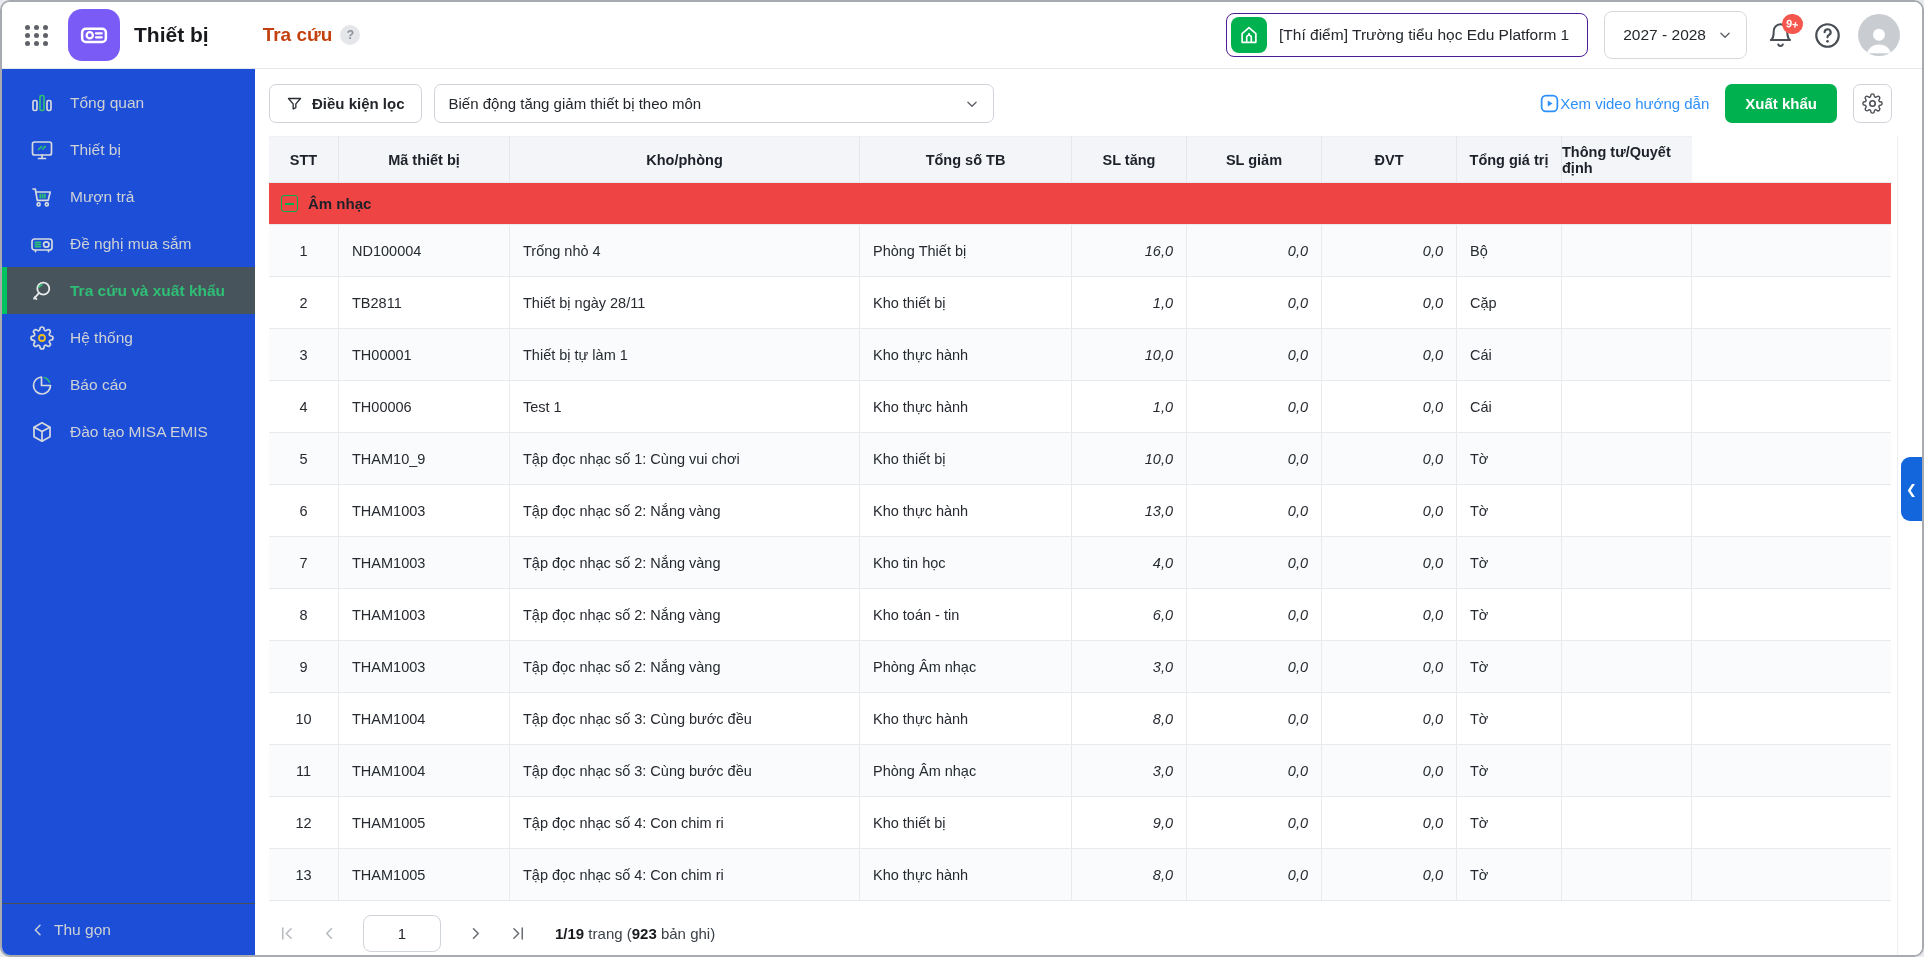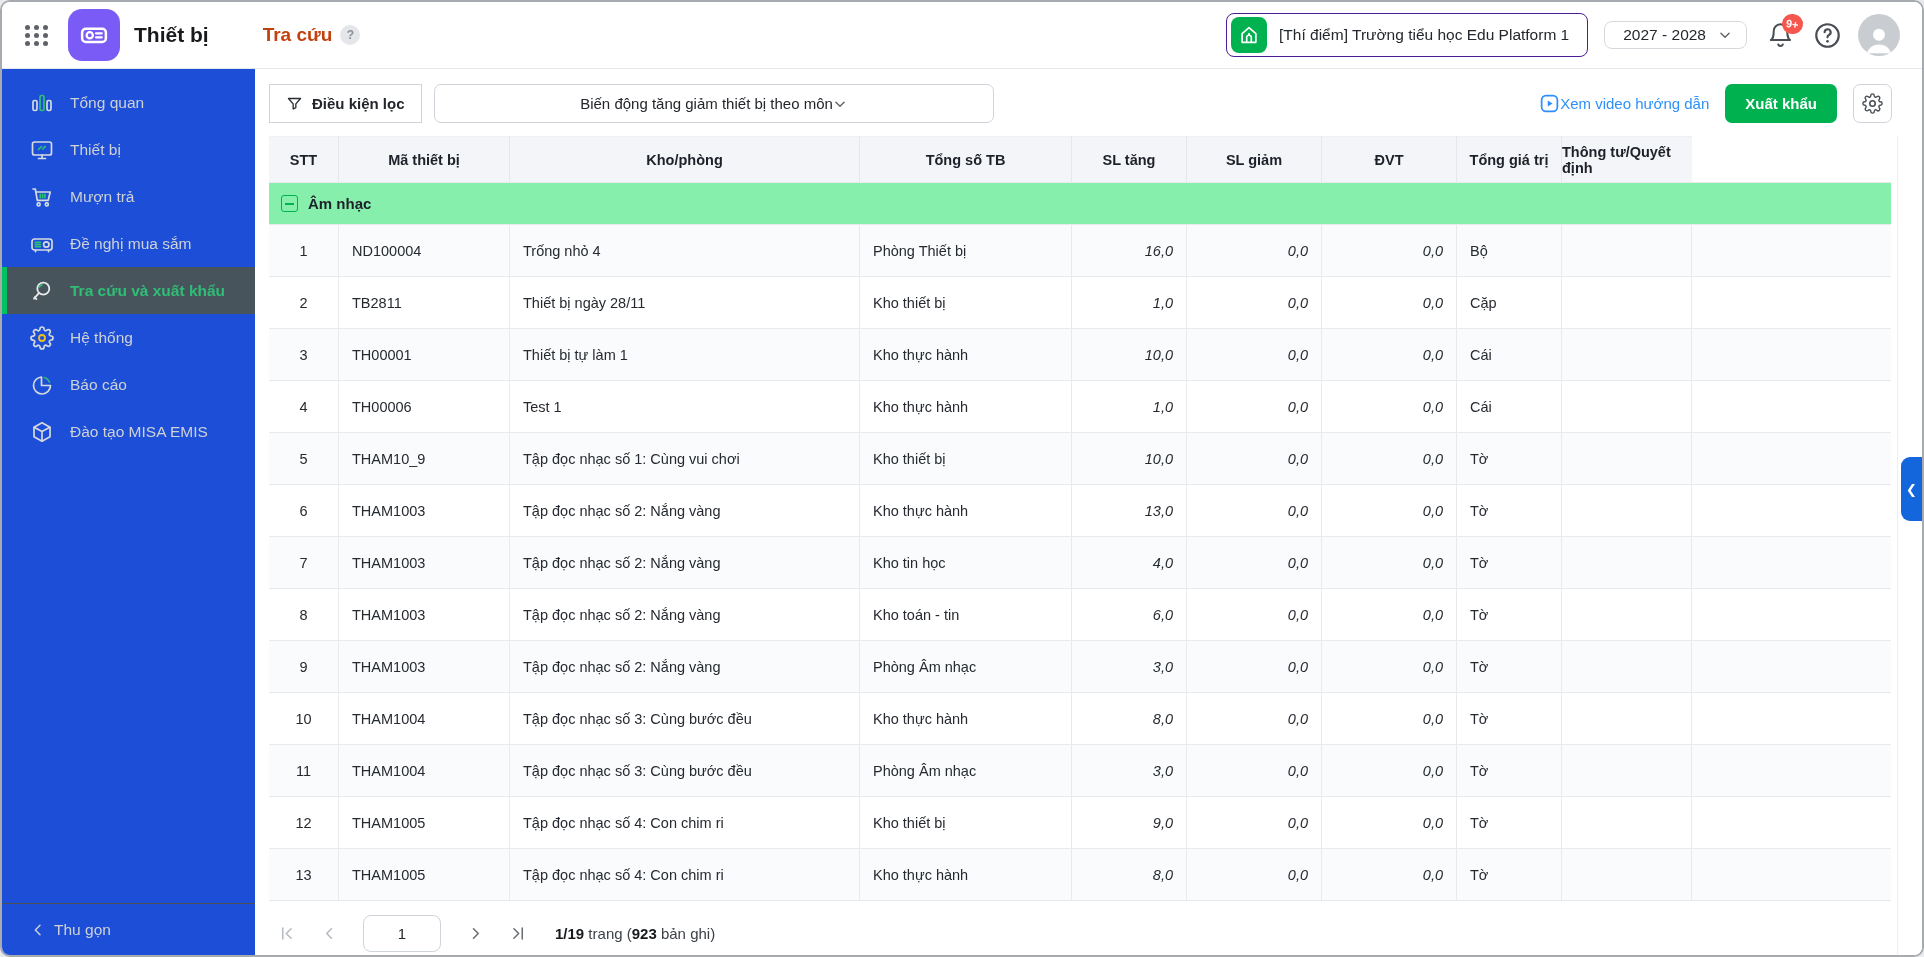--- a/index.html
+++ b/index.html
@@ -19,21 +19,21 @@
   .page-title-wrap{ display:flex; align-items:center; margin-left:54px; }
   .page-title{ font-size:19px; font-weight:700; color:#c2410c; }
   .help-badge{ width:20px; height:20px; border-radius:50%; background:#e4e6e9; color:#8a9099;
                font-size:12px; font-weight:700; display:flex; align-items:center; justify-content:center; margin-left:8px;}
   .top-right{ margin-left:auto; display:flex; align-items:center; gap:16px; }
   .school-box{ display:flex; align-items:center; border:1px solid #4c1d95; border-radius:8px;
                height:44px; padding:4px 18px 4px 4px; gap:12px; background:#fff;}
   .school-icon{ width:36px; height:36px; border-radius:8px; background:#00b14f; display:flex; align-items:center; justify-content:center;}
   .school-name{ font-size:15.5px; color:#24282d; font-weight:500; white-space:nowrap;}
   .year-box{ display:flex; align-items:center; border:1px solid #d5d9de; border-radius:8px;
-             height:28px; padding:0 14px 0 18px; gap:12px; background:#fff; cursor:pointer;}
+             height:48px; padding:0 14px 0 18px; gap:12px; background:#fff; cursor:pointer;}
   .year-text{ font-size:15.5px; color:#24282d; font-weight:500;}
   .bell-wrap{ position:relative; width:34px; height:34px; display:flex; align-items:center; justify-content:center; cursor:pointer;}
   .badge{ position:absolute; top:-4px; right:-6px; min-width:20px; height:20px; border-radius:10px;
           background:#f5564e; color:#fff; font-size:11px; font-weight:700; display:flex; align-items:center;
           justify-content:center; padding:0 4px; transform:rotate(8deg);}
   .avatar{ width:42px; height:42px; border-radius:50%; background:#c9cdd2; overflow:hidden;
            display:flex; align-items:flex-end; justify-content:center; cursor:pointer;}
 
   
   .sidebar{ position:absolute; top:67px; left:0; bottom:0; width:253px; background:#1d4ed8;
@@ -45,41 +45,41 @@
   .side-item.active{ background:#48545c; color:#2fbe76; font-weight:700; }
   .side-item.active::before{ content:""; position:absolute; left:0; top:0; bottom:0; width:5px; background:#00c261;}
   .side-ic{ width:24px; height:24px; flex:0 0 24px; display:flex; align-items:center; justify-content:center;}
   .side-bottom{ margin-top:auto; border-top:1px solid #4b5154; height:52px; display:flex; align-items:center;
                 padding-left:28px; gap:8px; color:#ced2d5; font-size:15.5px; cursor:pointer;}
 
   
   .main{ position:absolute; top:67px; left:253px; right:0; bottom:0; background:#fff; }
   .toolbar{ display:flex; align-items:center; padding:15px 30px 0 14px; }
   .filter-btn{ display:flex; align-items:center; gap:9px; height:39px; border:1px solid #cfd4da;
-               border-radius:0; padding:0 16px; background:#fff; font-size:15px; font-weight:700;
+               border-radius:7px; padding:0 16px; background:#fff; font-size:15px; font-weight:700;
                color:#23262b; cursor:pointer;}
-  .report-select{ display:flex; align-items:center; justify-content:center; width:560px; height:39px;
+  .report-select{ display:flex; align-items:center; justify-content:space-between; width:560px; height:39px;
                   border:1px solid #cfd4da; border-radius:7px; margin-left:12px; padding:0 14px 0 14px;
                   font-size:15px; color:#23262b; cursor:pointer; background:#fff;}
   .tb-right{ margin-left:auto; display:flex; align-items:center; gap:16px;}
   .video-link{ display:flex; align-items:center; color:#2e90fa; font-size:15px; cursor:pointer;}
   .export-btn{ height:39px; background:#00b14f; color:#fff; font-size:15px; font-weight:700;
                border:none; border-radius:7px; padding:0 20px; cursor:pointer;}
   .gear-btn{ width:39px; height:39px; border:1px solid #cfd4da; border-radius:7px; background:#fff;
              display:flex; align-items:center; justify-content:center; cursor:pointer;}
 
   
   .table-wrap{ margin:13px 31px 0 14px; border-bottom:1px solid #e8eaee; }
   .tgrid{ display:grid; grid-template-columns:70px 171px 350px 212px 115px 135px 135px 105px 130px 1fr; }
   .thead .cell{ background:#f4f5f8; height:46px; display:flex; align-items:center; justify-content:center;
                 font-size:14.5px; font-weight:700; color:#1d2129; border-right:1px solid #e4e7eb;
                 border-top:1px solid #eef0f3; }
   .thead .cell:last-child{ border-right:none; }
   .group-row{ height:42px; display:flex; align-items:center; gap:10px; padding-left:12px;
-              border-top:1px solid #e8eaee; background:#86efac; cursor:pointer;}
+              border-top:1px solid #e8eaee; background:#ef4444; cursor:pointer;}
   .group-label{ font-size:15px; font-weight:700; color:#1d2129; }
   .minus-box{ width:17px; height:17px; border:1.6px solid #00b14f; border-radius:3px; position:relative; flex:0 0 17px;}
   .minus-box::after{ content:""; position:absolute; left:3px; right:3px; top:50%; height:2px; margin-top:-1px; background:#00b14f;}
   .trow{ border-top:1px solid #e8eaee; cursor:pointer; }
   .trow.odd .cell{ background:#fafbfc; }
   .trow .cell{ height:51px; display:flex; align-items:center; font-size:14.5px; color:#262a30;
                border-right:1px solid #e8eaee; padding:0 13px; background:#fff; overflow:hidden; white-space:nowrap;}
   .trow .cell:last-child{ border-right:none; }
   .trow .cell.c-center{ justify-content:center; padding:0 4px;}
   .trow .cell.c-right{ justify-content:flex-end;font-style:italic; }

